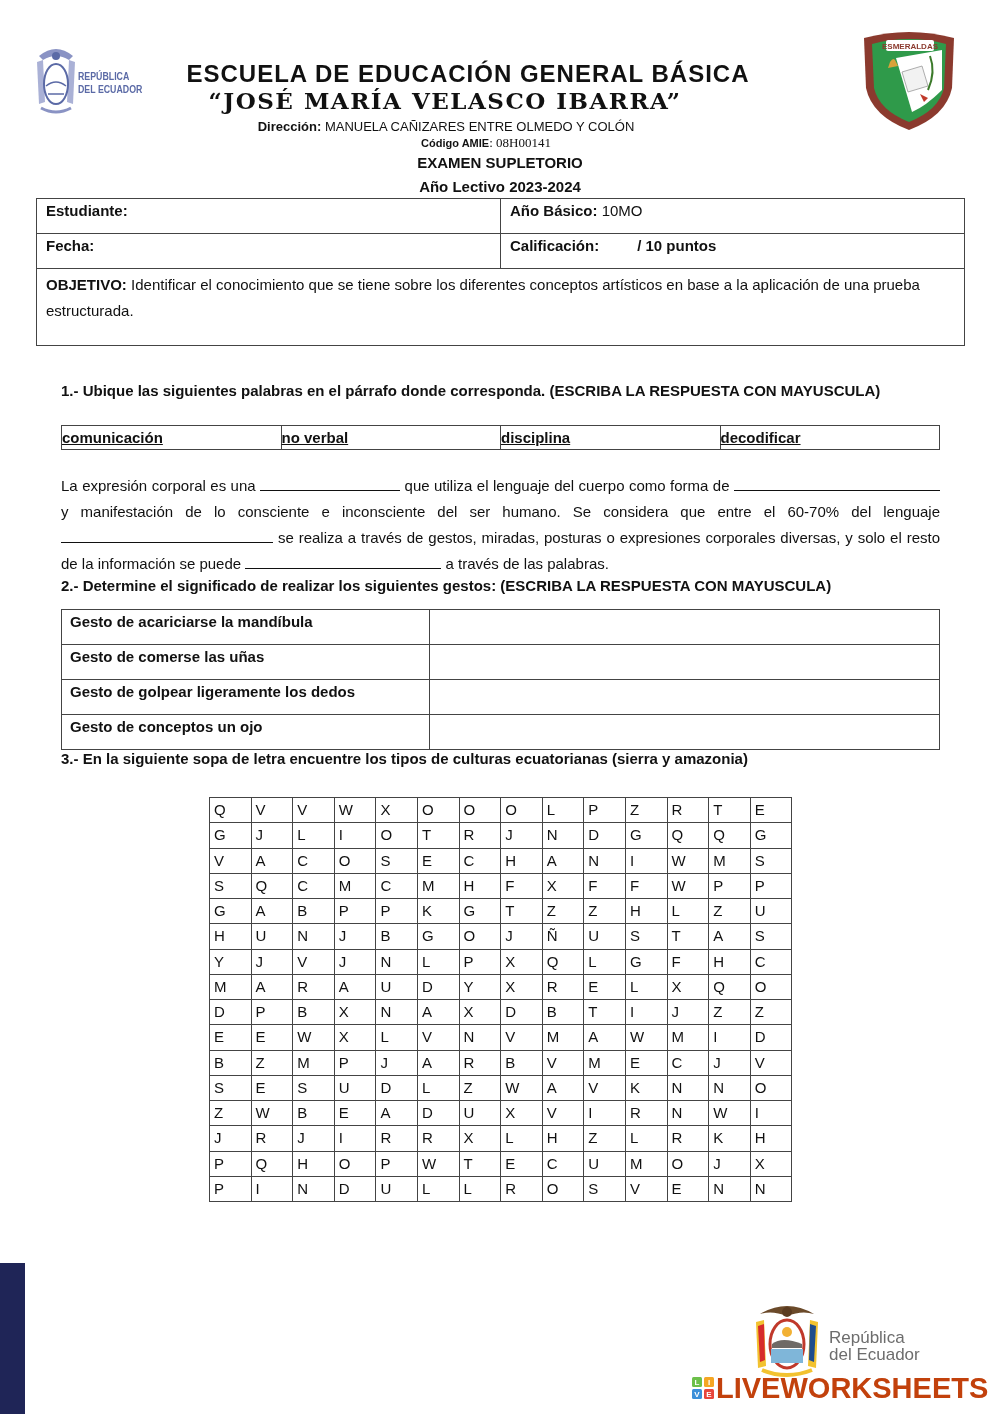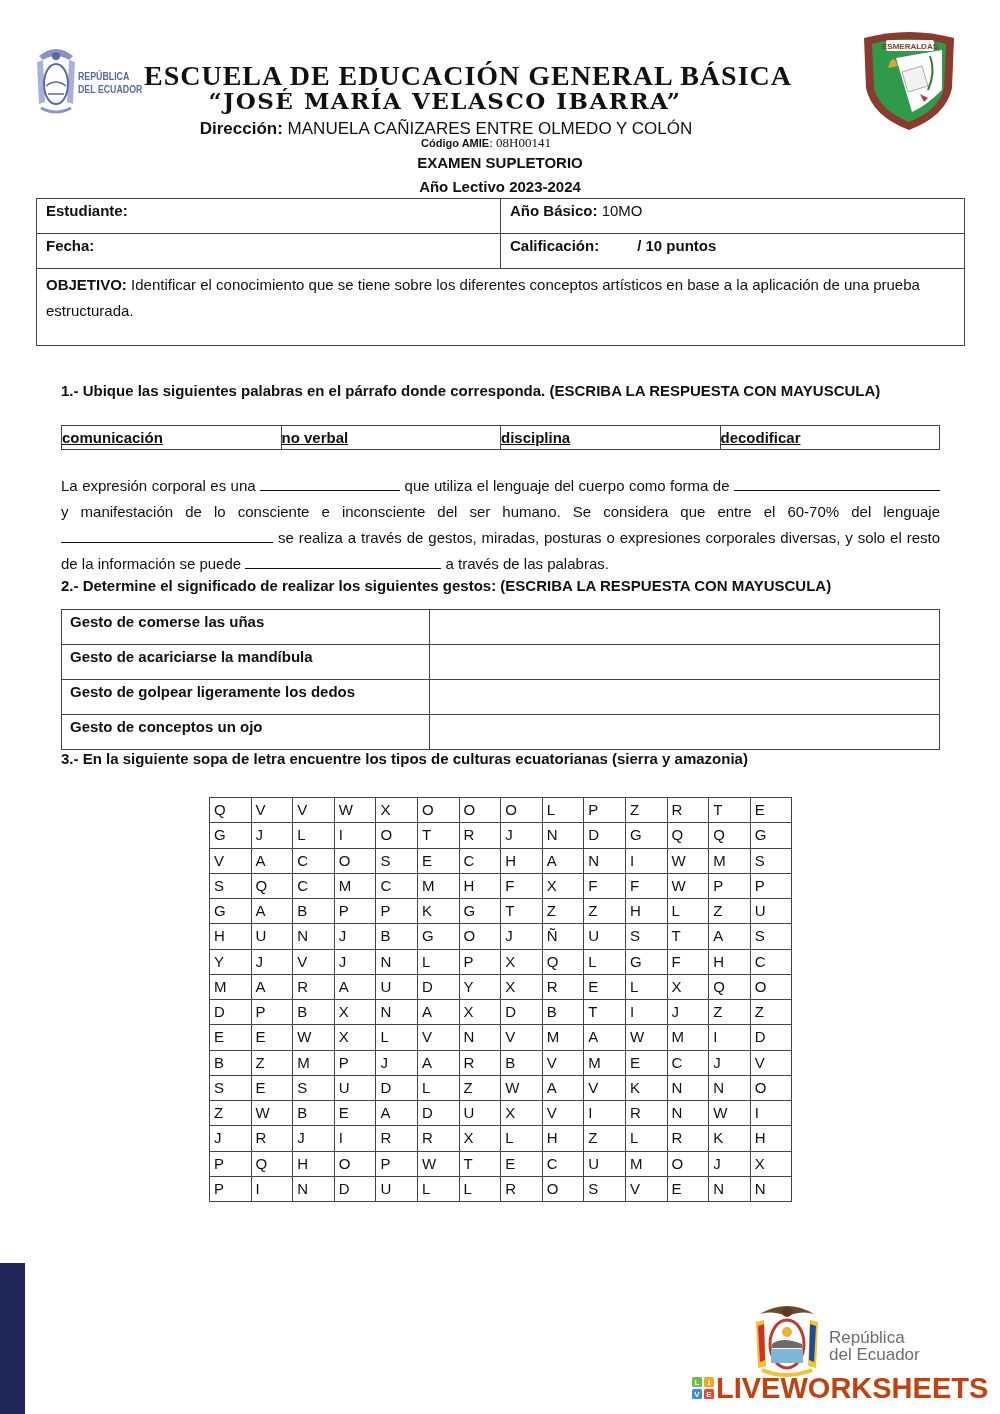--- a/index.html
+++ b/index.html
@@ -6,23 +6,23 @@
   html, body { width: 1000px; height: 1414px; background: #ffffff; overflow: hidden; }
   body { position: relative; font-family: "Liberation Sans", sans-serif; color: #111; }
 
   .abs { position: absolute; }
 
   
   #ecu-logo { left: 33px; top: 42px; width: 100px; height: 76px; }
   #ecu-logo-text { left: 78px; top: 70px; font-family: "Liberation Sans", sans-serif; font-weight: bold; font-size: 11px; line-height: 13px; color: #5b6aa6; transform: scaleX(0.8); transform-origin: left top; }
   #school-logo { left: 856px; top: 28px; width: 106px; height: 104px; }
 
-  #title-1 { left: 0; width: 936px; top: 60px; text-align: center; font-family: Liberation Serif, serif; font-weight: bold; font-size: 28px; letter-spacing: 1px; }
+  #title-1 { left: 0; width: 936px; top: 60px; text-align: center; font-family: Liberation Sans, sans-serif; font-weight: bold; font-size: 24px; letter-spacing: 1px; }
   #title-2 { left: 0; width: 890px; top: 87px; text-align: center; font-family: "DejaVu Serif", serif; font-weight: bold; font-size: 23px; letter-spacing: 1.5px; }
-  #direccion { left: 0; width: 892px; top: 119px; text-align: center; font-size: 17px; }
+  #direccion { left: 0; width: 892px; top: 119px; text-align: center; font-size: 13px; }
   #amie { left: 0; width: 892px; top: 135px; text-align: center; font-size: 11px; margin-left: 40px; }
   #amie .serif { font-family: "Liberation Serif", serif; font-size: 13px; }
   #exam-title { left: 0; width: 1000px; top: 154px; text-align: center; font-weight: bold; font-size: 15px; }
   #year { left: 0; width: 1000px; top: 178px; text-align: center; font-weight: bold; font-size: 15px; }
 
   
   #info-table { left: 36px; top: 198px; width: 929px; border-collapse: collapse; font-size: 15px; }
   #info-table td { border: 1.3px solid #444; padding: 3px 9px 0 9px; vertical-align: top; height: 35px; }
   #info-table td.half { width: 50%; }
   #info-table td.obj { height: 77px; line-height: 26px; padding-top: 3px; }
@@ -141,25 +141,25 @@
   <span> se realiza a través de gestos, miradas, posturas o expresiones corporales diversas, y solo el resto de la información se puede </span>
   <span class="blank" style="width:196px"></span>
   <span> a través de las palabras.</span>
 </div>
 
 <div id="q2" class="abs question">2.- Determine el significado de realizar los siguientes gestos: (ESCRIBA LA RESPUESTA CON MAYUSCULA)</div>
 
 <table id="gestures-table" class="abs">
   <tbody>
       <tr>
+    <td class="label">Gesto de acariciarse la mandíbula</td>
+    <td class="answer"><input class="answer-input" type="text" value="" style=""></td>
+  </tr>
+  <tr>
     <td class="label">Gesto de comerse las uñas</td>
-    <td class="answer"><input class="answer-input" type="text" value="" style=""></td>
-  </tr>
-  <tr>
-    <td class="label">Gesto de acariciarse la mandíbula</td>
     <td class="answer"><input class="answer-input" type="text" value="" style=""></td>
   </tr>
   <tr>
     <td class="label">Gesto de golpear ligeramente los dedos</td>
     <td class="answer"><input class="answer-input" type="text" value="" style=""></td>
   </tr>
   <tr>
     <td class="label">Gesto de conceptos un ojo</td>
     <td class="answer"><input class="answer-input" type="text" value="" style=""></td>
   </tr>

